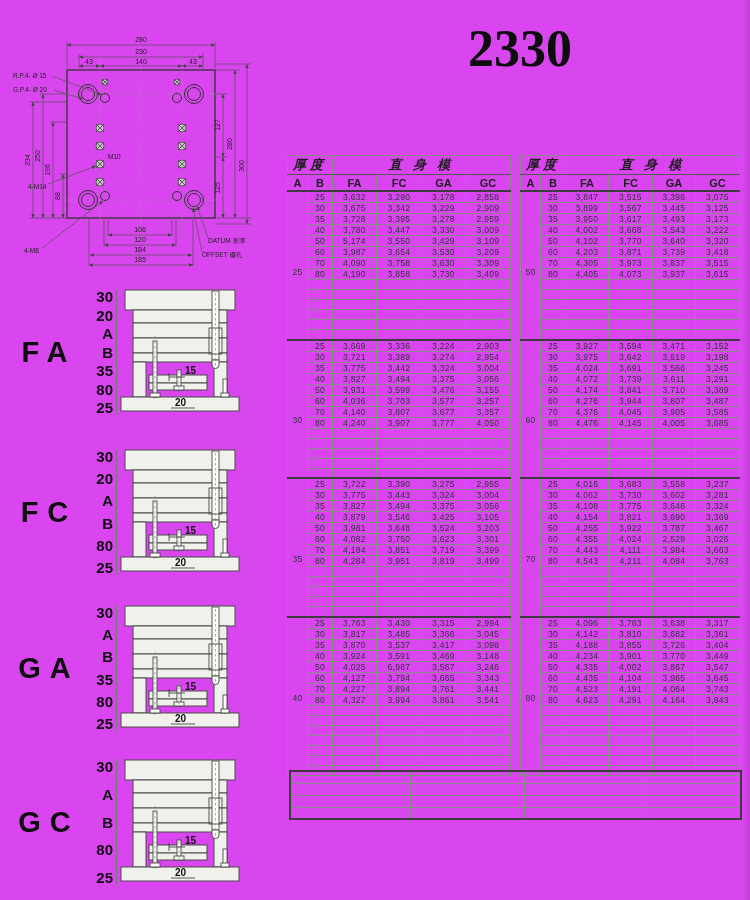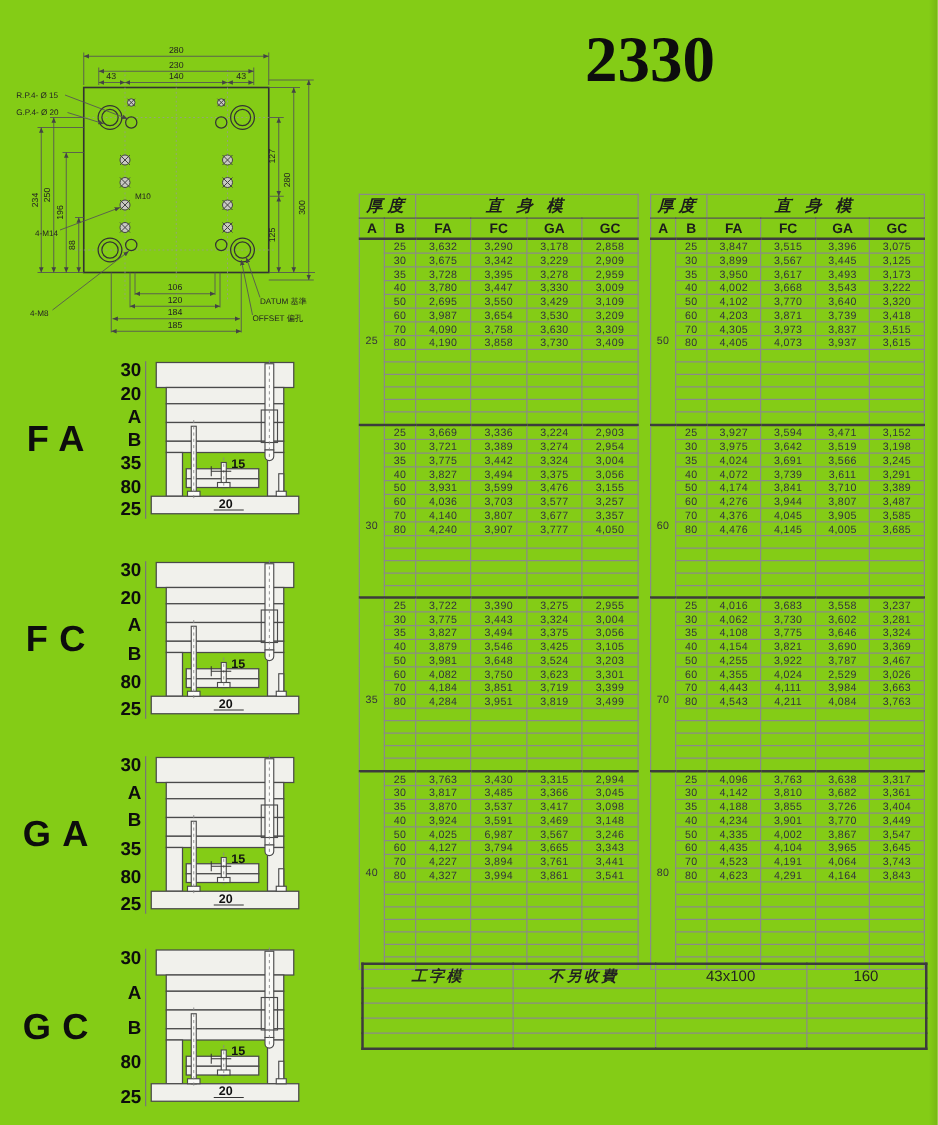--- a/index.html
+++ b/index.html
@@ -1,17 +1,17 @@
 <!DOCTYPE html>
 <html><head>
 <meta charset="utf-8">
 <style>
   html,body{margin:0;padding:0;}
   body{background:#eceae6;font-family:"Liberation Sans",sans-serif;}
-  #page{position:relative;width:750px;height:900px;background:#84cc16;overflow:hidden;}
+  #page{position:relative;width:750px;height:900px;background:#d946ef;overflow:hidden;}
   #page::after{content:"";position:absolute;top:0;right:0;width:7px;height:100%;
     background:linear-gradient(to right,rgba(0,0,0,0),rgba(0,0,0,0.10));pointer-events:none;}
 
   
   #title{position:absolute;left:295px;top:22px;width:450px;text-align:center;color:#0d0d0d;}
   #title .model{font-family:"Liberation Serif",serif;font-weight:bold;font-size:52px;line-height:54px;}
   #title .series{font-family:"Liberation Serif",serif;font-weight:bold;font-size:37px;line-height:42px;letter-spacing:7px;}
 
   
   table.price{position:absolute;border-collapse:collapse;table-layout:fixed;
@@ -427,21 +427,21 @@
         </tr>
         <tr>
           <td>40</td>
           <td>3,780</td>
           <td>3,447</td>
           <td>3,330</td>
           <td>3,009</td>
         </tr>
         <tr>
           <td>50</td>
-          <td>2,695</td>
+          <td>5,174</td>
           <td>3,550</td>
           <td>3,429</td>
           <td>3,109</td>
         </tr>
         <tr>
           <td>60</td>
           <td>3,987</td>
           <td>3,654</td>
           <td>3,530</td>
           <td>3,209</td>
@@ -1224,26 +1224,20 @@
     </table>
 
   <table class="acc" style="left:289px;top:770px;width:451px;">
     <colgroup>
         <col style="width:120px">
         <col style="width:114px">
         <col style="width:121px">
         <col style="width:96px">
       </colgroup>
     <thead>
-      <tr class="acc-r1">
-        <td class="cjk">工字模</td>
-        <td class="cjk">不另收費</td>
-        <td class="num">43x100</td>
-        <td class="num">160</td>
-      </tr>
     </thead>
     <tbody id="acc-body">
         <tr>
           <td></td>
           <td></td>
           <td></td>
           <td></td>
         </tr>
         <tr>
           <td></td>

